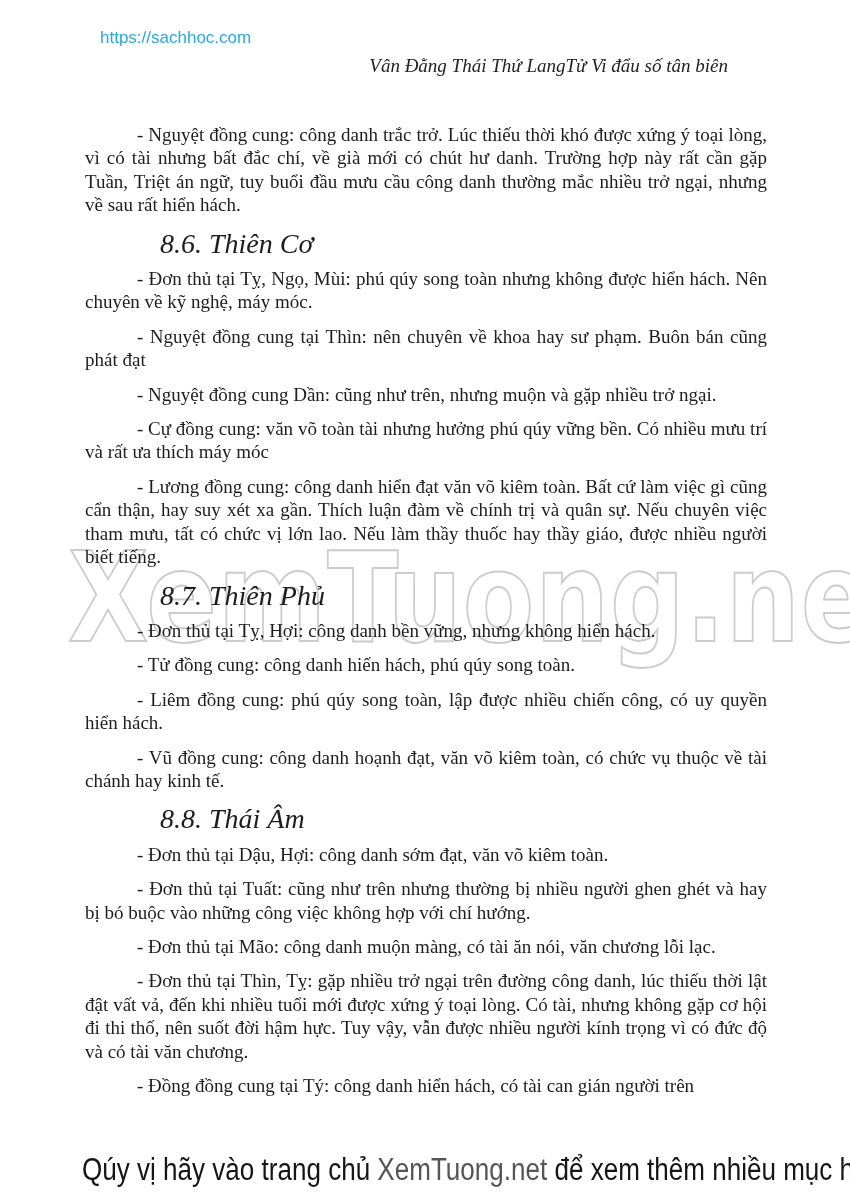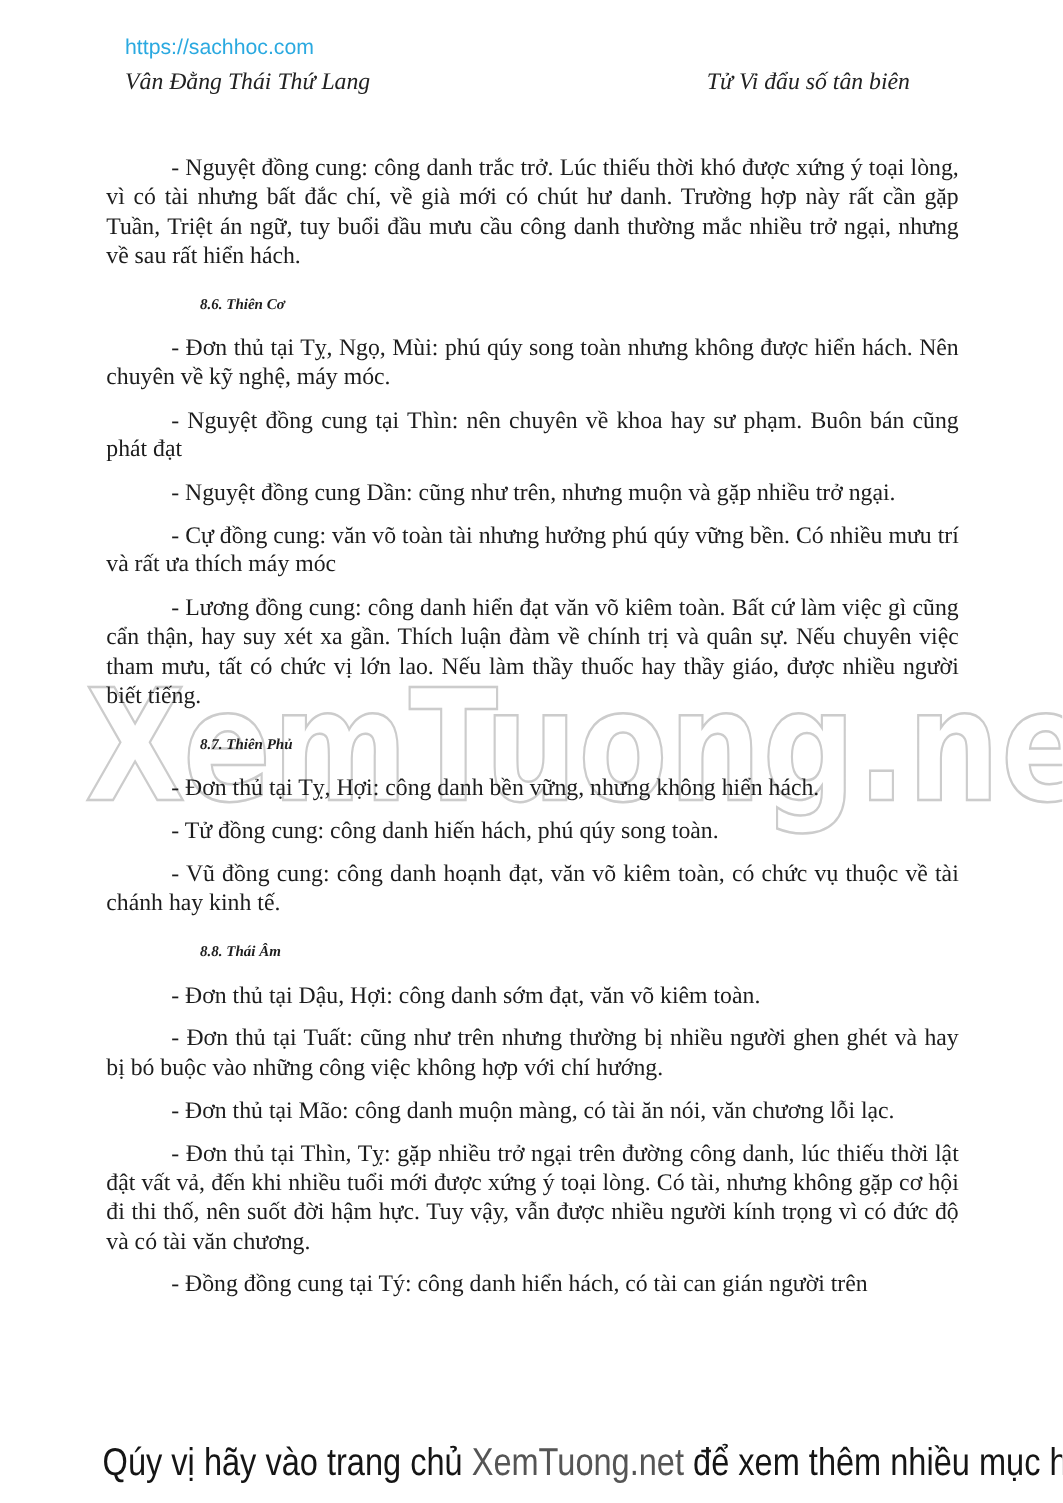--- a/index.html
+++ b/index.html
@@ -12,21 +12,21 @@
     color:#1d1d1d;
     border-radius:12px;
   }
   .source-link{
     position:absolute;left:100px;top:28px;
     font-family:"Liberation Sans","DejaVu Sans",sans-serif;
     font-size:17px;color:#2aa9e0;text-decoration:none;
   }
   .page-header{
     position:absolute;left:100px;right:122px;top:55px;
-    display:flex;justify-content:space-between;
+    display:flex;justify-content:flex-end;
     font-style:italic;font-size:19px;color:#222;
   }
   .watermark{
     position:absolute;top:536px;left:0;width:100%;
     text-align:center;white-space:nowrap;
     font-family:"DejaVu Sans","Liberation Sans",sans-serif;
     font-weight:bold;font-size:124px;line-height:1;
     letter-spacing:1px;
     color:transparent;
     -webkit-text-stroke:2px #cccccc;
@@ -38,22 +38,22 @@
     font-size:19px;line-height:23.4px;
     text-align:justify;
     z-index:2;
     margin-top:39px;
   }
   .para{
     margin:0 0 11px 0;
     text-indent:52px;
   }
   .section-heading{
-    font-weight:bold;font-style:italic;
-    font-size:12px;
+    font-weight:normal;font-style:italic;
+    font-size:28px;
     margin:15px 0 12px 0;
     padding-left:75px;
     text-align:left;
   }
   .page-number{
     position:absolute;top:1072px;left:0;width:100%;
     text-align:center;font-size:17px;color:#222;
     z-index:2;
   }
   .footer-note{
@@ -87,20 +87,21 @@
     <h3 class="section-heading">8.6. Thiên Cơ</h3>
     <p class="para">- Đơn thủ tại Tỵ, Ngọ, Mùi: phú qúy song toàn nhưng không được hiển hách. Nên chuyên về kỹ nghệ, máy móc.</p>
     <p class="para">- Nguyệt đồng cung tại Thìn: nên chuyên về khoa hay sư phạm. Buôn bán cũng phát đạt</p>
     <p class="para">- Nguyệt đồng cung Dần: cũng như trên, nhưng muộn và gặp nhiều trở ngại.</p>
     <p class="para">- Cự đồng cung: văn võ toàn tài nhưng hưởng phú qúy vững bền. Có nhiều mưu trí và rất ưa thích máy móc</p>
     <p class="para">- Lương đồng cung: công danh hiển đạt văn võ kiêm toàn. Bất cứ làm việc gì cũng cẩn thận, hay suy xét xa gần. Thích luận đàm về chính trị và quân sự. Nếu chuyên việc tham mưu, tất có chức vị lớn lao. Nếu làm thầy thuốc hay thầy giáo, được nhiều người biết tiếng.</p>
 
     <h3 class="section-heading">8.7. Thiên Phủ</h3>
     <p class="para">- Đơn thủ tại Tỵ, Hợi: công danh bền vững, nhưng không hiển hách.</p>
     <p class="para">- Tử đồng cung: công danh hiến hách, phú qúy song toàn.</p>
+    <p class="para">- Liêm đồng cung: phú qúy song toàn, lập được nhiều chiến công, có uy quyền hiển hách.</p>
     <p class="para">- Vũ đồng cung: công danh hoạnh đạt, văn võ kiêm toàn, có chức vụ thuộc về tài chánh hay kinh tế.</p>
 
     <h3 class="section-heading">8.8. Thái Âm</h3>
     <p class="para">- Đơn thủ tại Dậu, Hợi: công danh sớm đạt, văn võ kiêm toàn.</p>
     <p class="para">- Đơn thủ tại Tuất: cũng như trên nhưng thường bị nhiều người ghen ghét và hay bị bó buộc vào những công việc không hợp với chí hướng.</p>
     <p class="para">- Đơn thủ tại Mão: công danh muộn màng, có tài ăn nói, văn chương lỗi lạc.</p>
     <p class="para">- Đơn thủ tại Thìn, Tỵ: gặp nhiều trở ngại trên đường công danh, lúc thiếu thời lật đật vất vả, đến khi nhiều tuổi mới được xứng ý toại lòng. Có tài, nhưng không gặp cơ hội đi thi thố, nên suốt đời hậm hực. Tuy vậy, vẫn được nhiều người kính trọng vì có đức độ và có tài văn chương.</p>
     <p class="para">- Đồng đồng cung tại Tý: công danh hiển hách, có tài can gián người trên</p>
 
   </div>

